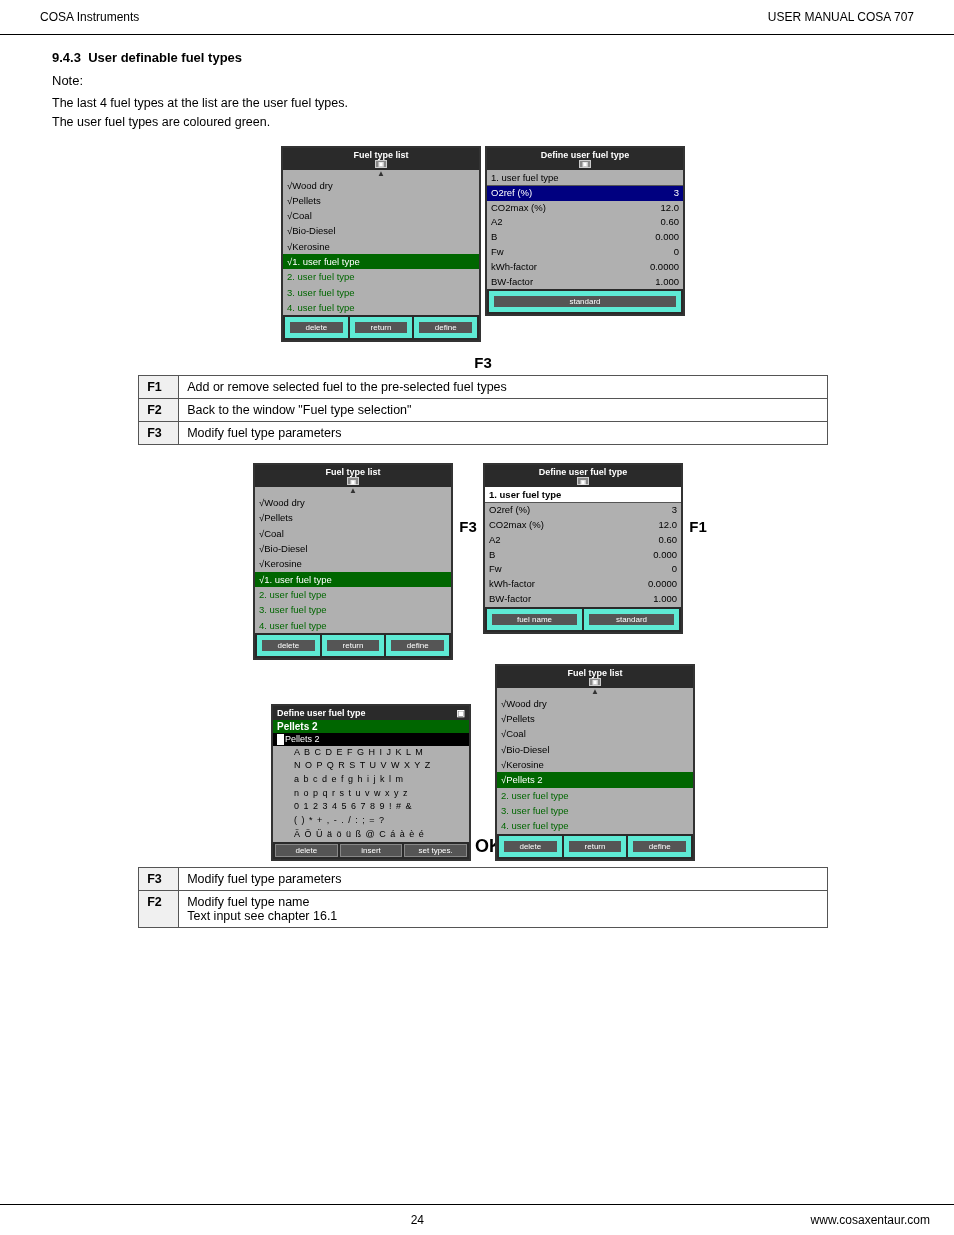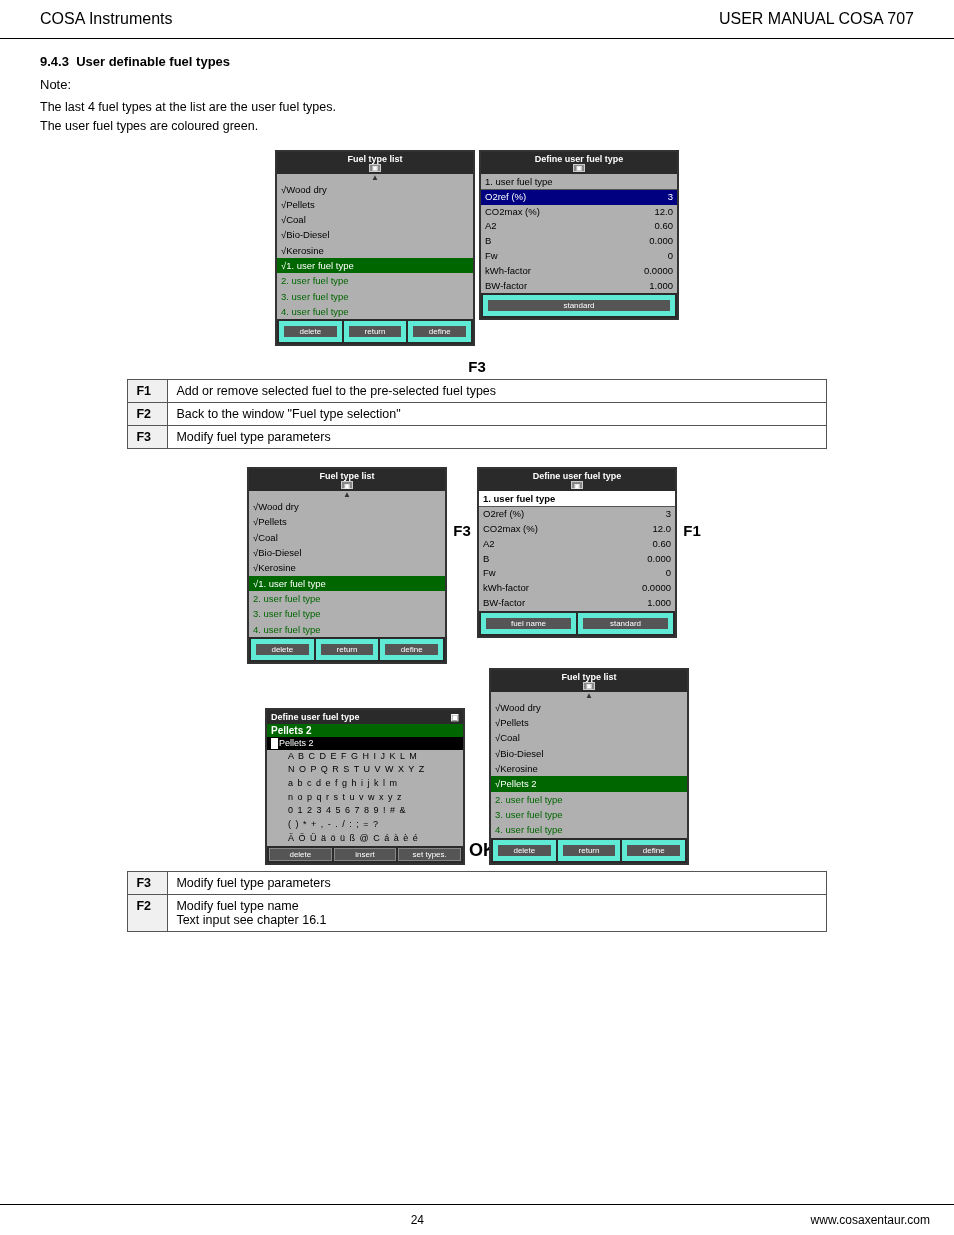--- a/index.html
+++ b/index.html
@@ -18,39 +18,40 @@
       padding: 0;
       position: relative;
     }
 
     
     .header {
       display: flex;
       justify-content: space-between;
       padding: 10px 40px;
       border-bottom: 1px solid #000;
-      font-size: 16px;
+      font-size: 12px;
     }
 
     
     .footer {
       position: absolute;
       bottom: 0;
       width: 100%;
       display: flex;
       justify-content: space-between;
       align-items: center;
       padding: 8px 24px;
       border-top: 1px solid #000;
       font-size: 12px;
     }
 
     
     .content {
       padding: 15px 40px 40px 40px;
+      margin-left: 12px;
     }
 
     .section-title {
       font-weight: bold;
       font-size: 13px;
       margin-bottom: 8px;
     }
 
     .section-text {
       font-size: 12.5px;

